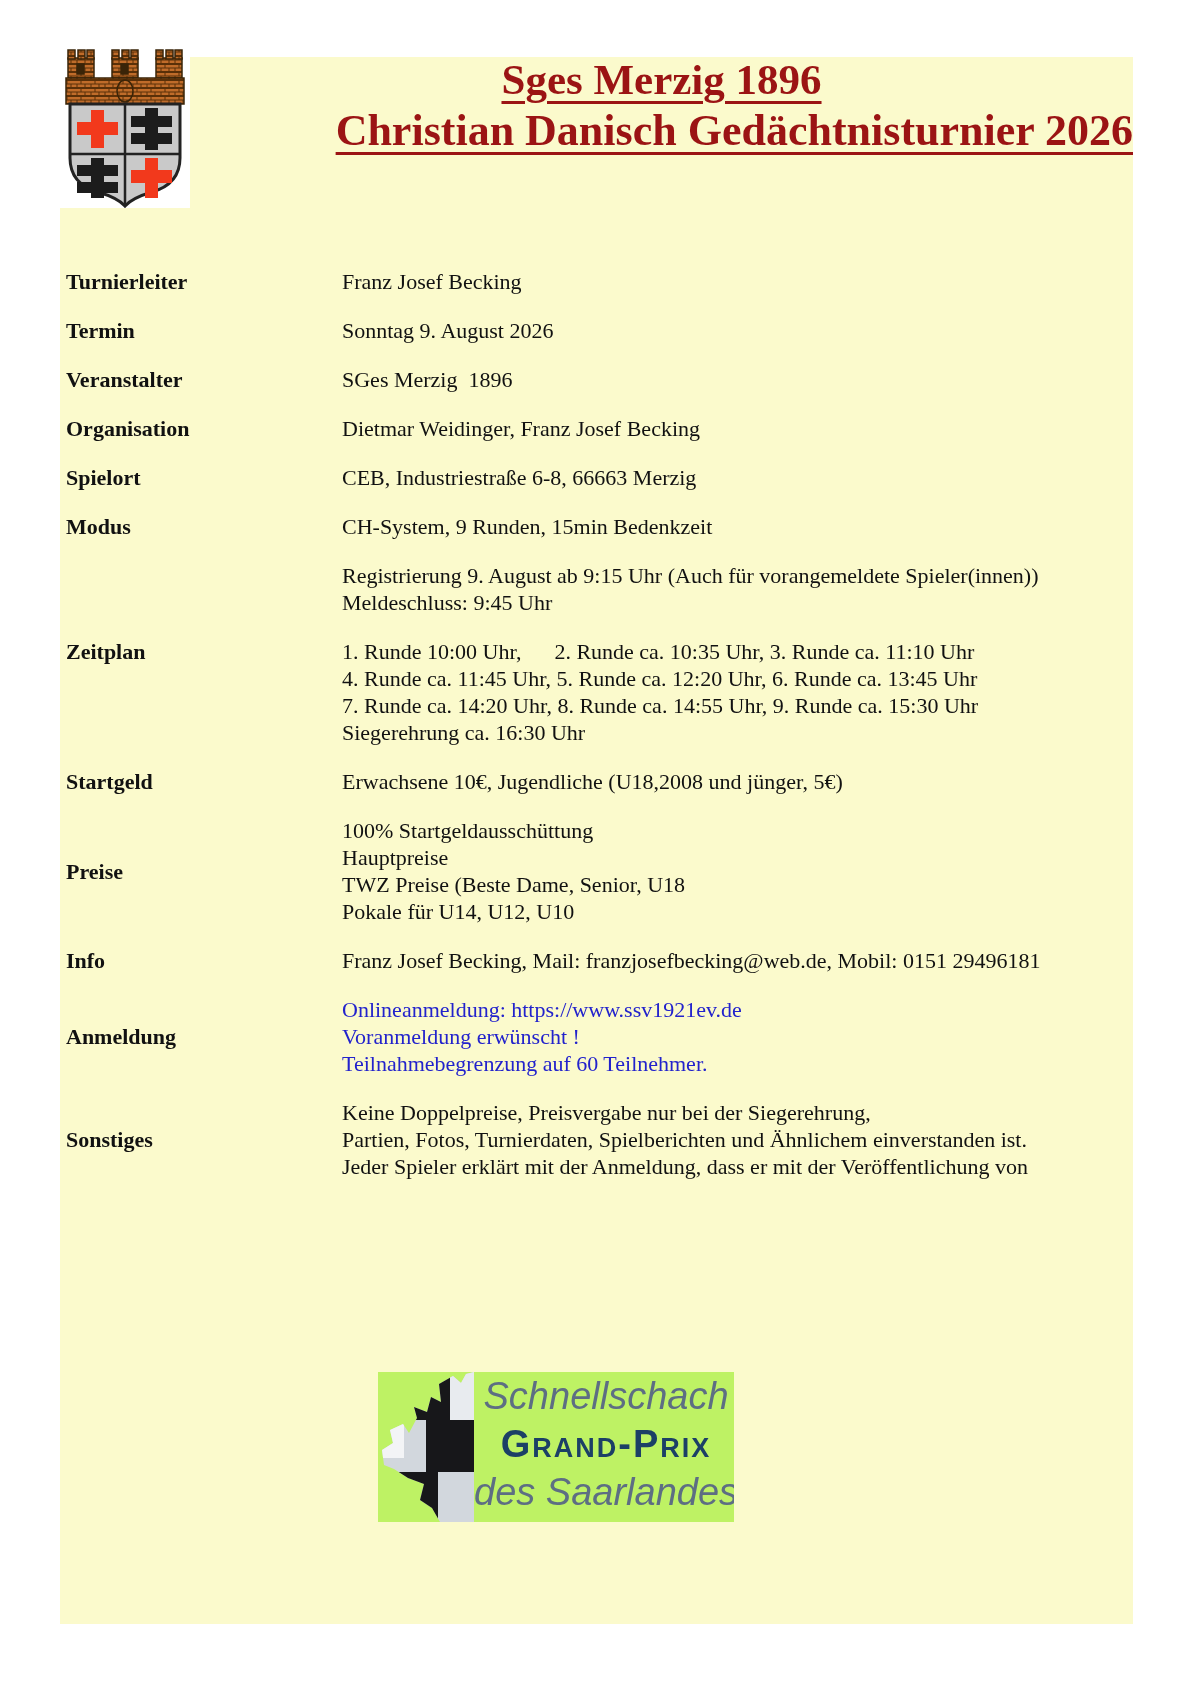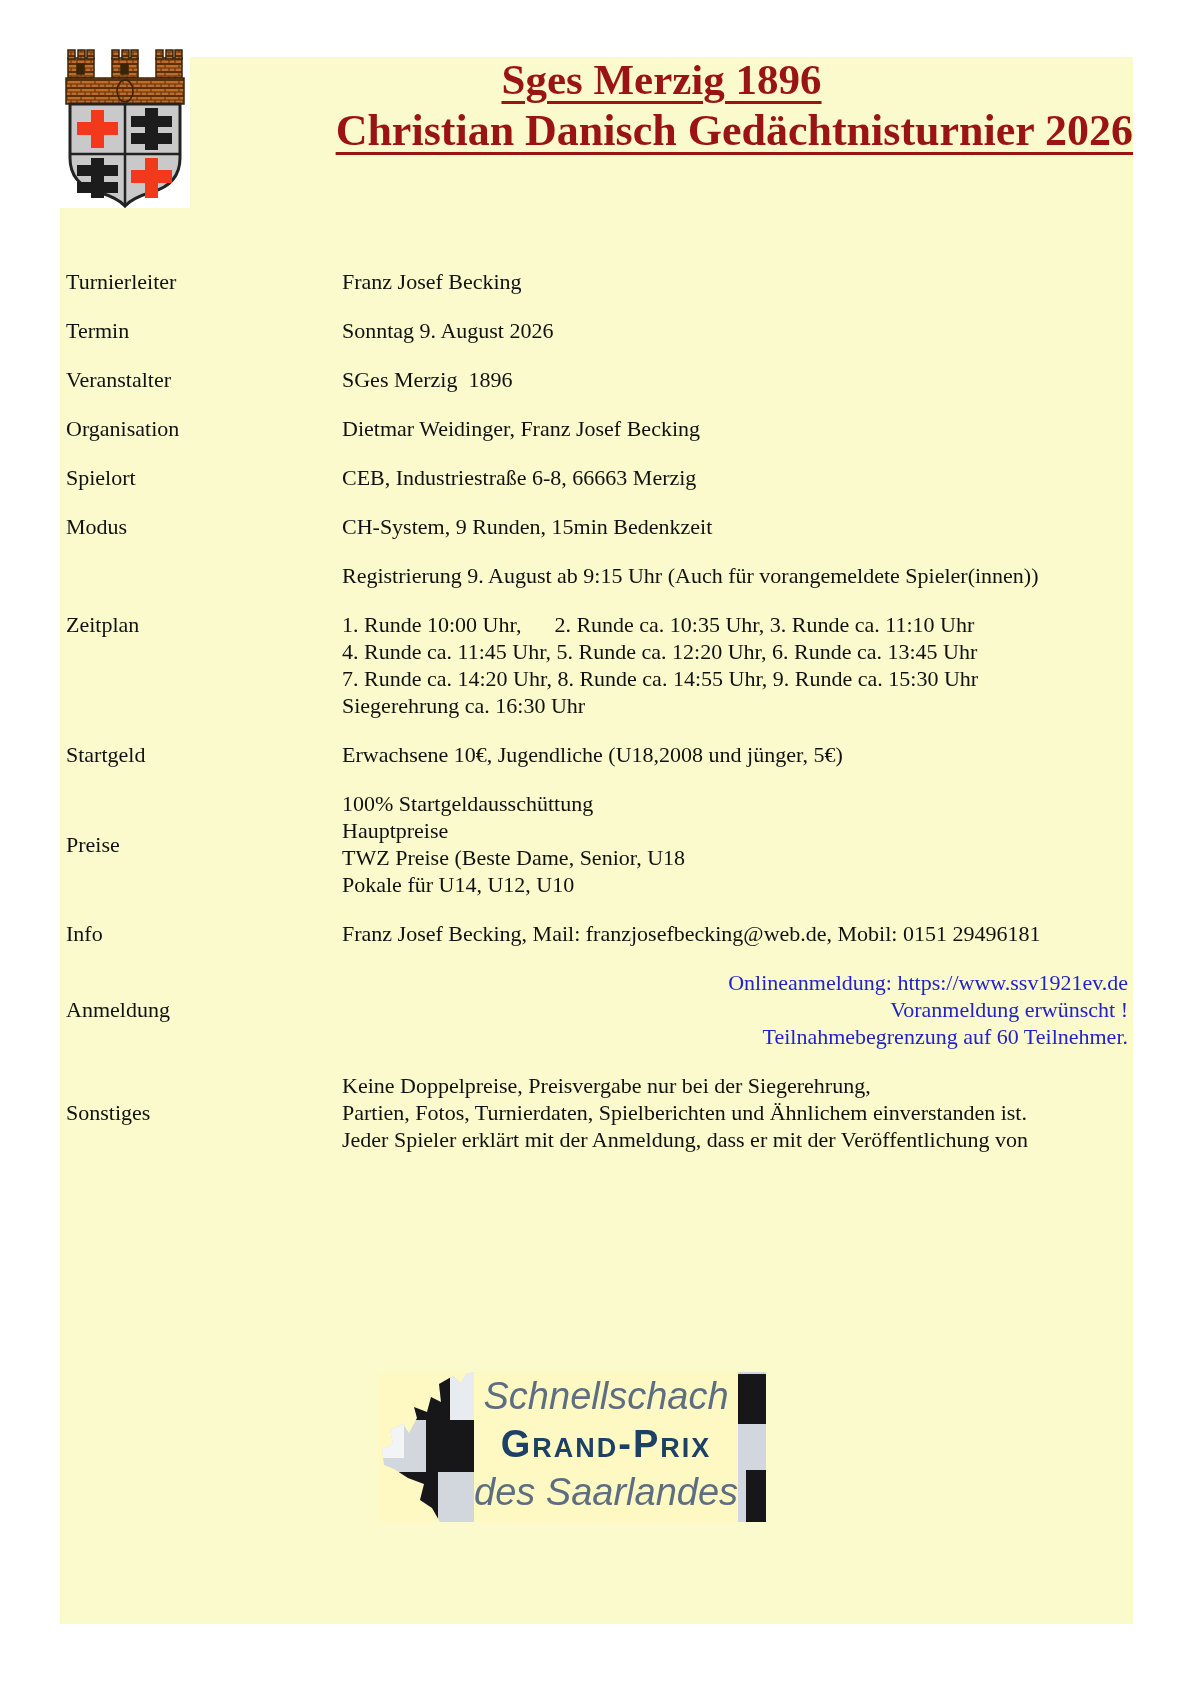--- a/index.html
+++ b/index.html
@@ -26,29 +26,29 @@
   }
   .title-line.l1{font-size:43px;line-height:50px;}
   .title-line.l2{font-size:44px;line-height:51px;text-align:right;}
   
   .info-table{
     position:absolute;left:66px;top:268px;width:1062px;
     font-size:22px;line-height:27px;
   }
   .row{display:flex;margin-bottom:22px;align-items:flex-start;}
   .row.v-center{align-items:center;}
-  .row-label{flex:none;width:276px;white-space:pre-wrap;}
+  .row-label{flex:none;width:276px;white-space:pre-wrap;font-weight:bold;}
   .row-value{flex:1;}
   .value-line{white-space:pre-wrap;}
-  .row.blue .value-line{color:#2222cc;text-align:right;}
+  .row.blue .value-line{color:#2222cc;}
   .link-line{color:#2222cc;cursor:pointer;}
   
   .gp-logo{
-    position:absolute;left:378px;top:1372px;width:388px;height:150px;
-    background:#fef9c3;display:flex;align-items:stretch;overflow:hidden;
+    position:absolute;left:378px;top:1372px;width:356px;height:150px;
+    background:#bef264;display:flex;align-items:stretch;overflow:hidden;
   }
   .gp-map{flex:none;height:150px;}
   .gp-text{
     flex:1;text-align:center;padding-top:2px;
     font-family:"Liberation Sans","DejaVu Sans",sans-serif;
   }
   .gp-line1,.gp-line3{
     font-style:italic;font-size:38px;line-height:44px;color:#5d6e83;white-space:nowrap;
   }
   .gp-line2{
@@ -164,20 +164,21 @@
     <div class="row-label">Modus</div>
     <div class="row-value">
         <div class="value-line">CH-System, 9 Runden, 15min Bedenkzeit</div>
       </div>
   </div>
 
   <div class="row">
     <div class="row-label"></div>
     <div class="row-value">
       <div class="value-line">Registrierung 9. August ab 9:15 Uhr (Auch für vorangemeldete Spieler(innen))</div>
+      <div class="value-line">Meldeschluss: 9:45 Uhr</div>
     </div>
   </div>
 
   <div class="row">
     <div class="row-label">Zeitplan</div>
     <div class="row-value">
       <div class="value-line">1. Runde 10:00 Uhr,      2. Runde ca. 10:35 Uhr, 3. Runde ca. 11:10 Uhr</div>
       <div class="value-line">4. Runde ca. 11:45 Uhr, 5. Runde ca. 12:20 Uhr, 6. Runde ca. 13:45 Uhr</div>
       <div class="value-line">7. Runde ca. 14:20 Uhr, 8. Runde ca. 14:55 Uhr, 9. Runde ca. 15:30 Uhr</div>
       <div class="value-line">Siegerehrung ca. 16:30 Uhr</div>

